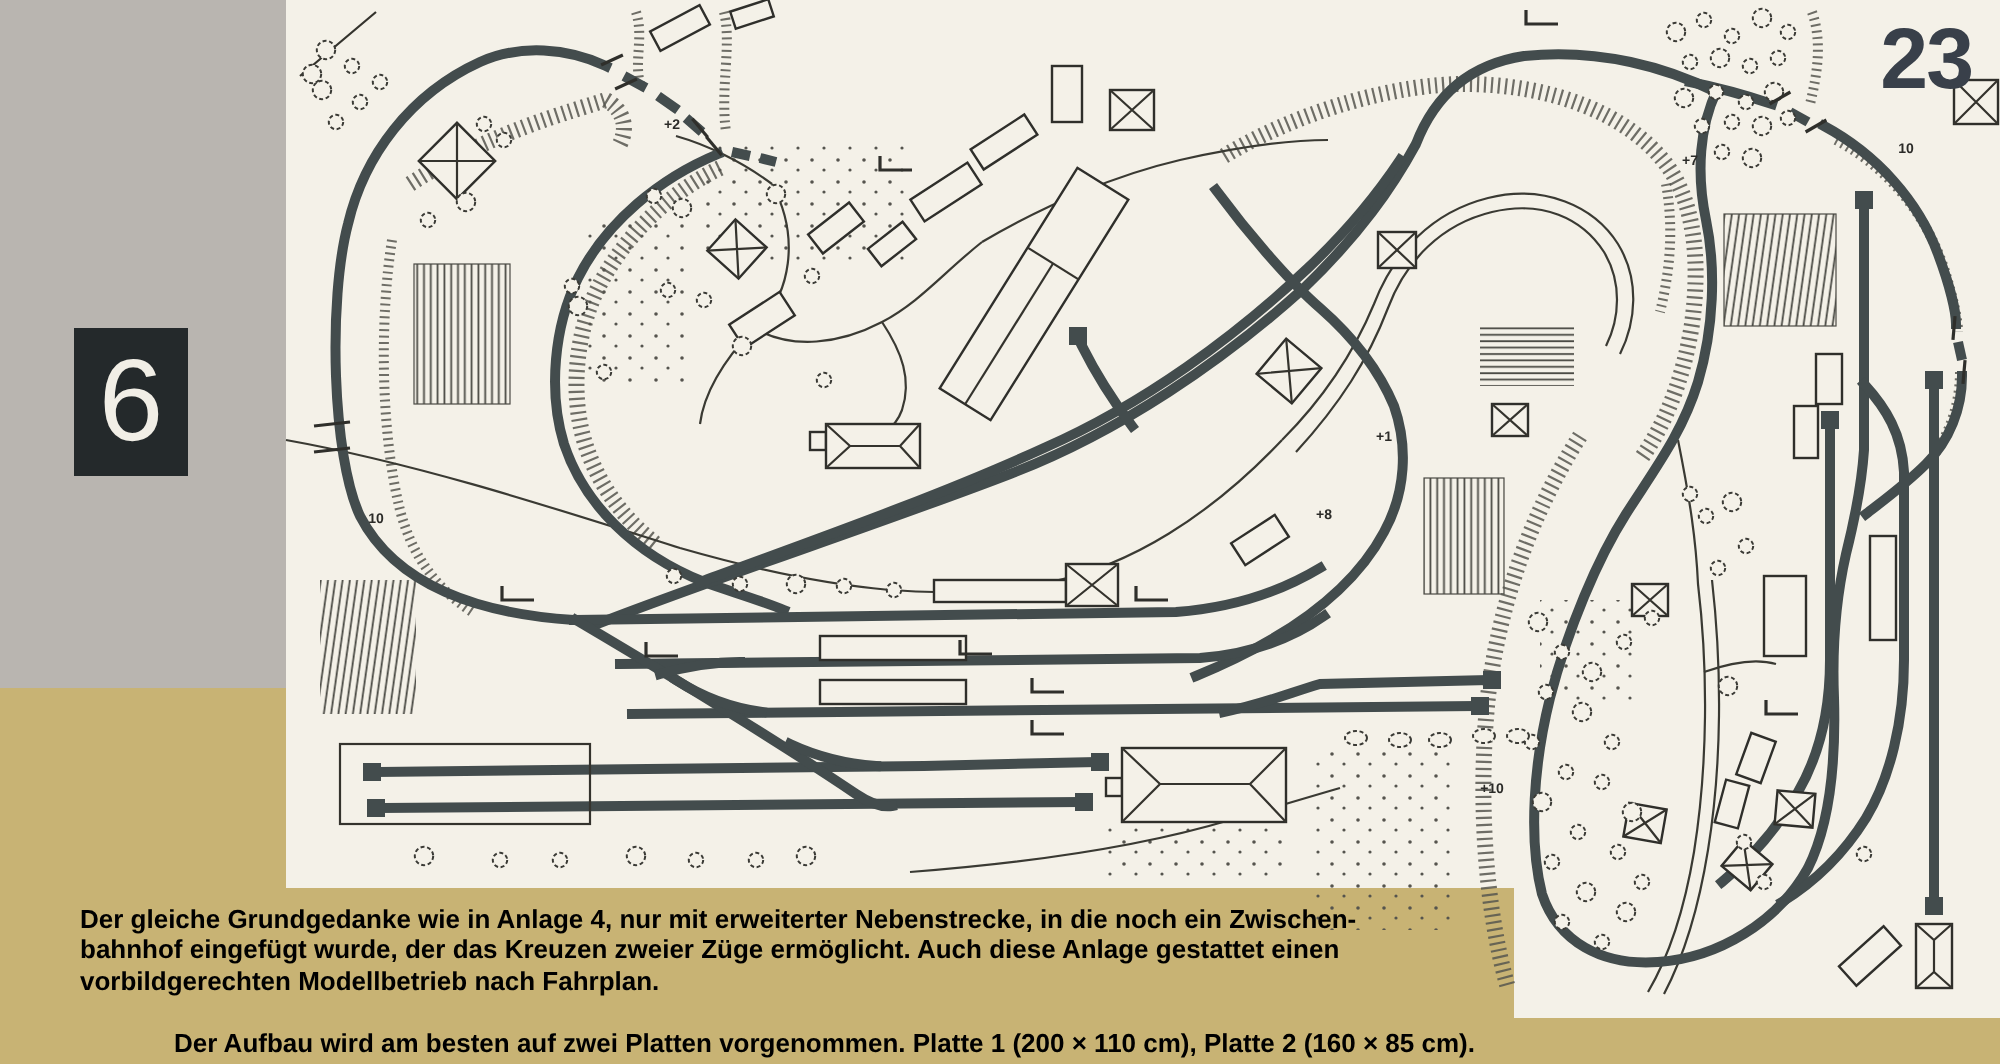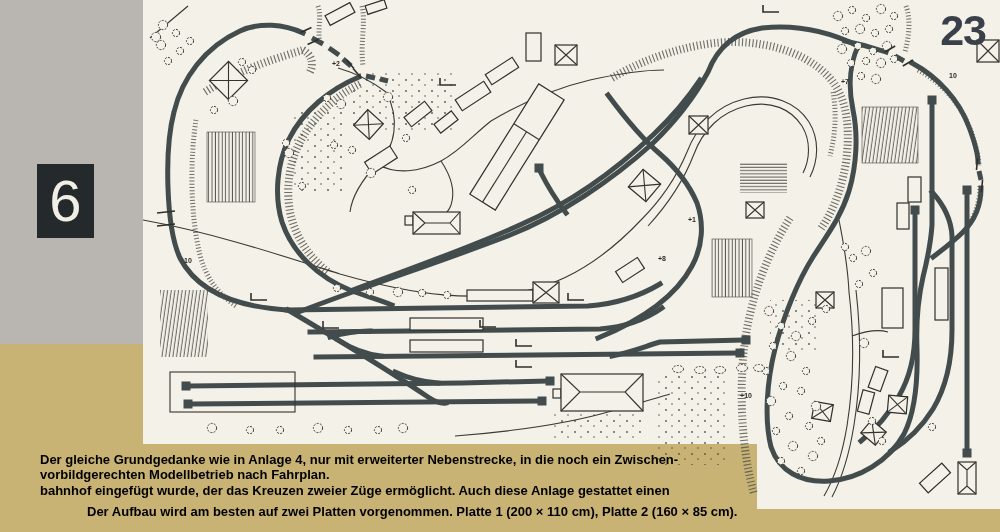--- a/index.html
+++ b/index.html
@@ -22,21 +22,21 @@
     position:absolute;right:14px;top:6px;
     font-size:43px;font-weight:600;letter-spacing:-1px;color:#39404a;
   }
   #diagram-wrap{position:absolute;left:0;top:0;width:1000px;height:532px;}
   #caption{
     position:absolute;left:40px;top:452px;width:740px;
     color:#000000;font-size:13px;font-weight:700;line-height:15.3px;
     letter-spacing:0px;
   }
   #caption .cap-line{white-space:nowrap;}
-  #caption .cap-line:last-child{margin-top:6px;padding-left:47px;}
+  #caption .cap-line:last-child{margin-top:16px;padding-left:47px;}
   #annotations span{
     position:absolute;transform:translate(-50%,-50%);
     font-size:7px;font-weight:700;color:#2b2b28;letter-spacing:0;
   }
   
   .t{fill:none;stroke:#434c4d;stroke-width:5;stroke-linecap:square;}
   .td{fill:none;stroke:#434c4d;stroke-width:5;stroke-linecap:butt;}
   .n{fill:none;stroke:#34332d;stroke-width:1.1;}
   .rd{fill:none;stroke:#3a3a33;stroke-width:1.1;}
   .ridge{fill:none;stroke:#56564f;stroke-width:8;stroke-dasharray:1.1 2.4;opacity:.85;}
@@ -430,16 +430,16 @@
       <span style="left: 692px; top: 219px;">+1</span>
       <span style="left: 746px; top: 395px;">+10</span>
       <span style="left: 662px; top: 258px;">+8</span>
     </div>
 </div>
 
 <div id="page-number">23</div>
 
 <div id="caption">
     <div class="cap-line">Der gleiche Grundgedanke wie in Anlage 4, nur mit erweiterter Nebenstrecke, in die noch ein Zwischen-</div>
+    <div class="cap-line">bahnhof eingefügt wurde, der das Kreuzen zweier Züge ermöglicht. Auch diese Anlage gestattet einen</div>
     <div class="cap-line">vorbildgerechten Modellbetrieb nach Fahrplan.</div>
-    <div class="cap-line">bahnhof eingefügt wurde, der das Kreuzen zweier Züge ermöglicht. Auch diese Anlage gestattet einen</div>
     <div class="cap-line">Der Aufbau wird am besten auf zwei Platten vorgenommen. Platte 1 (200 × 110 cm), Platte 2 (160 × 85 cm).</div>
   </div>
 
 </body></html>

